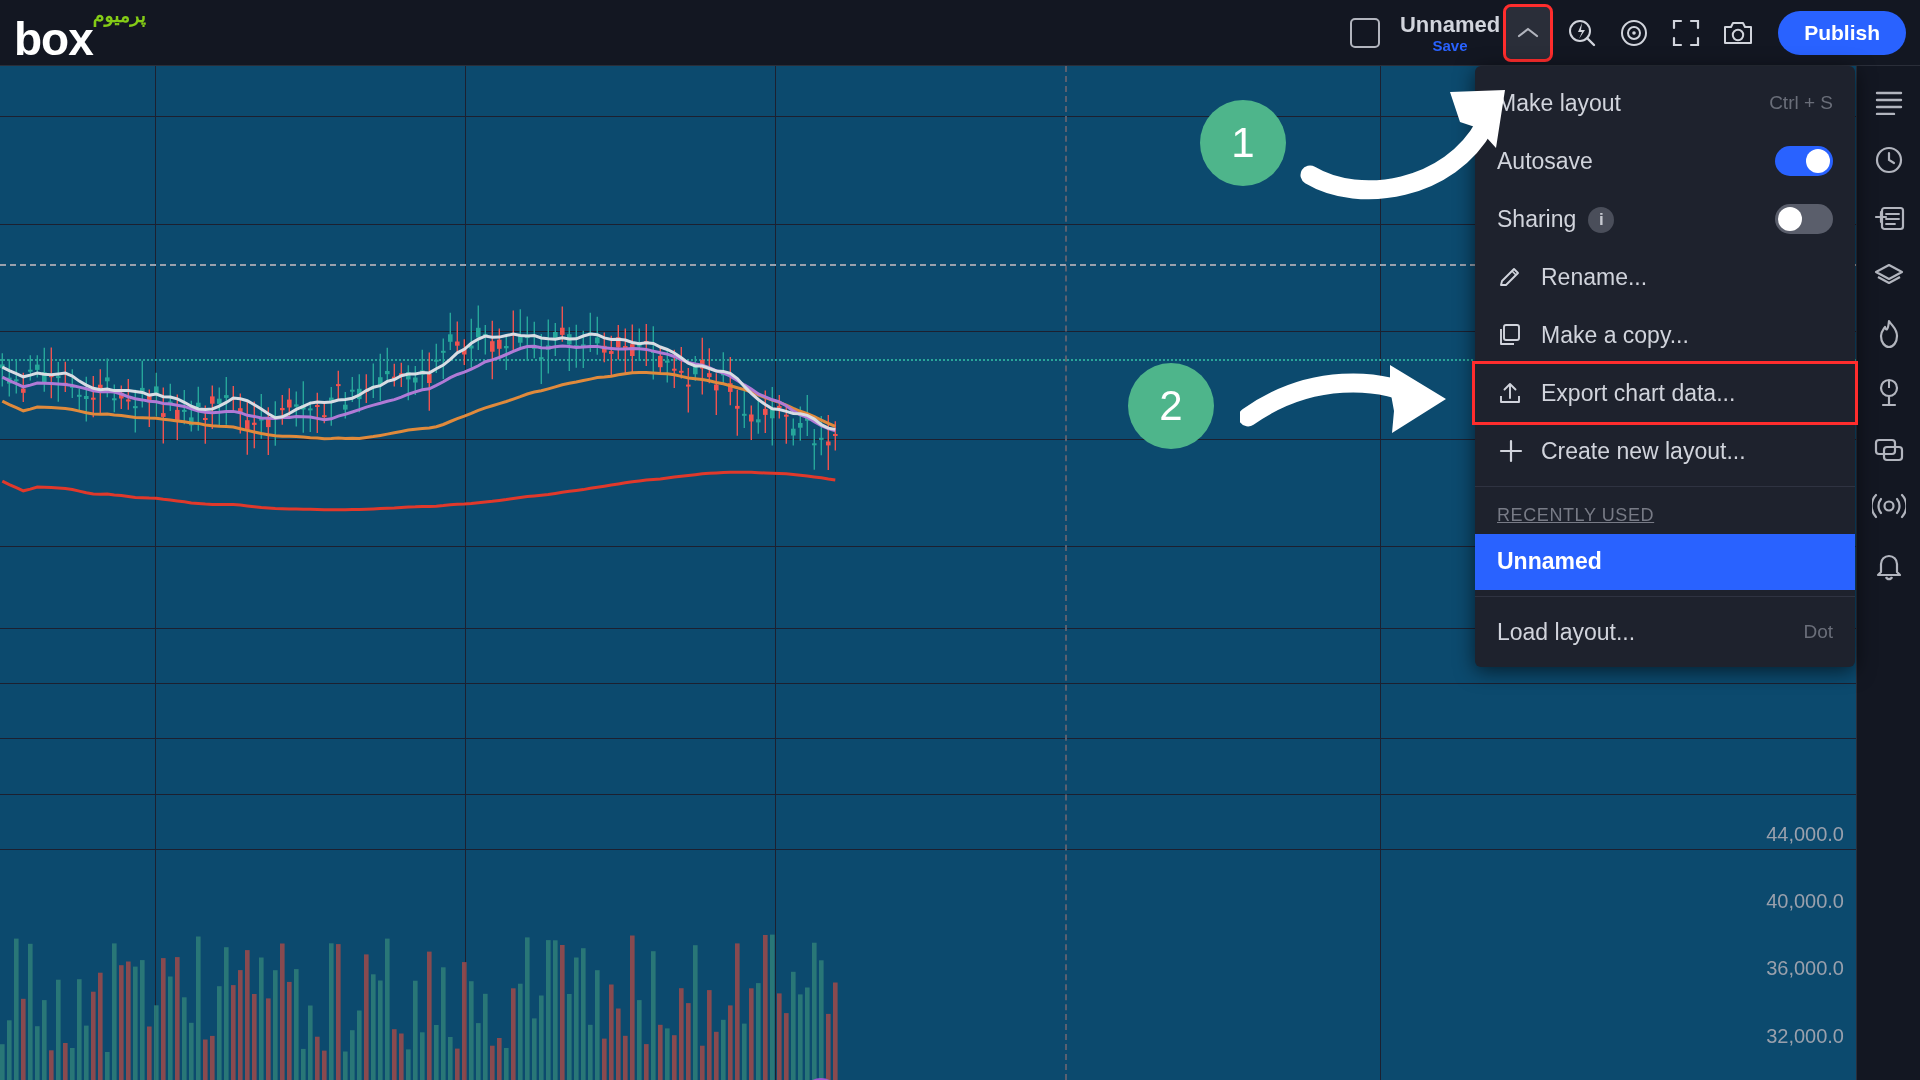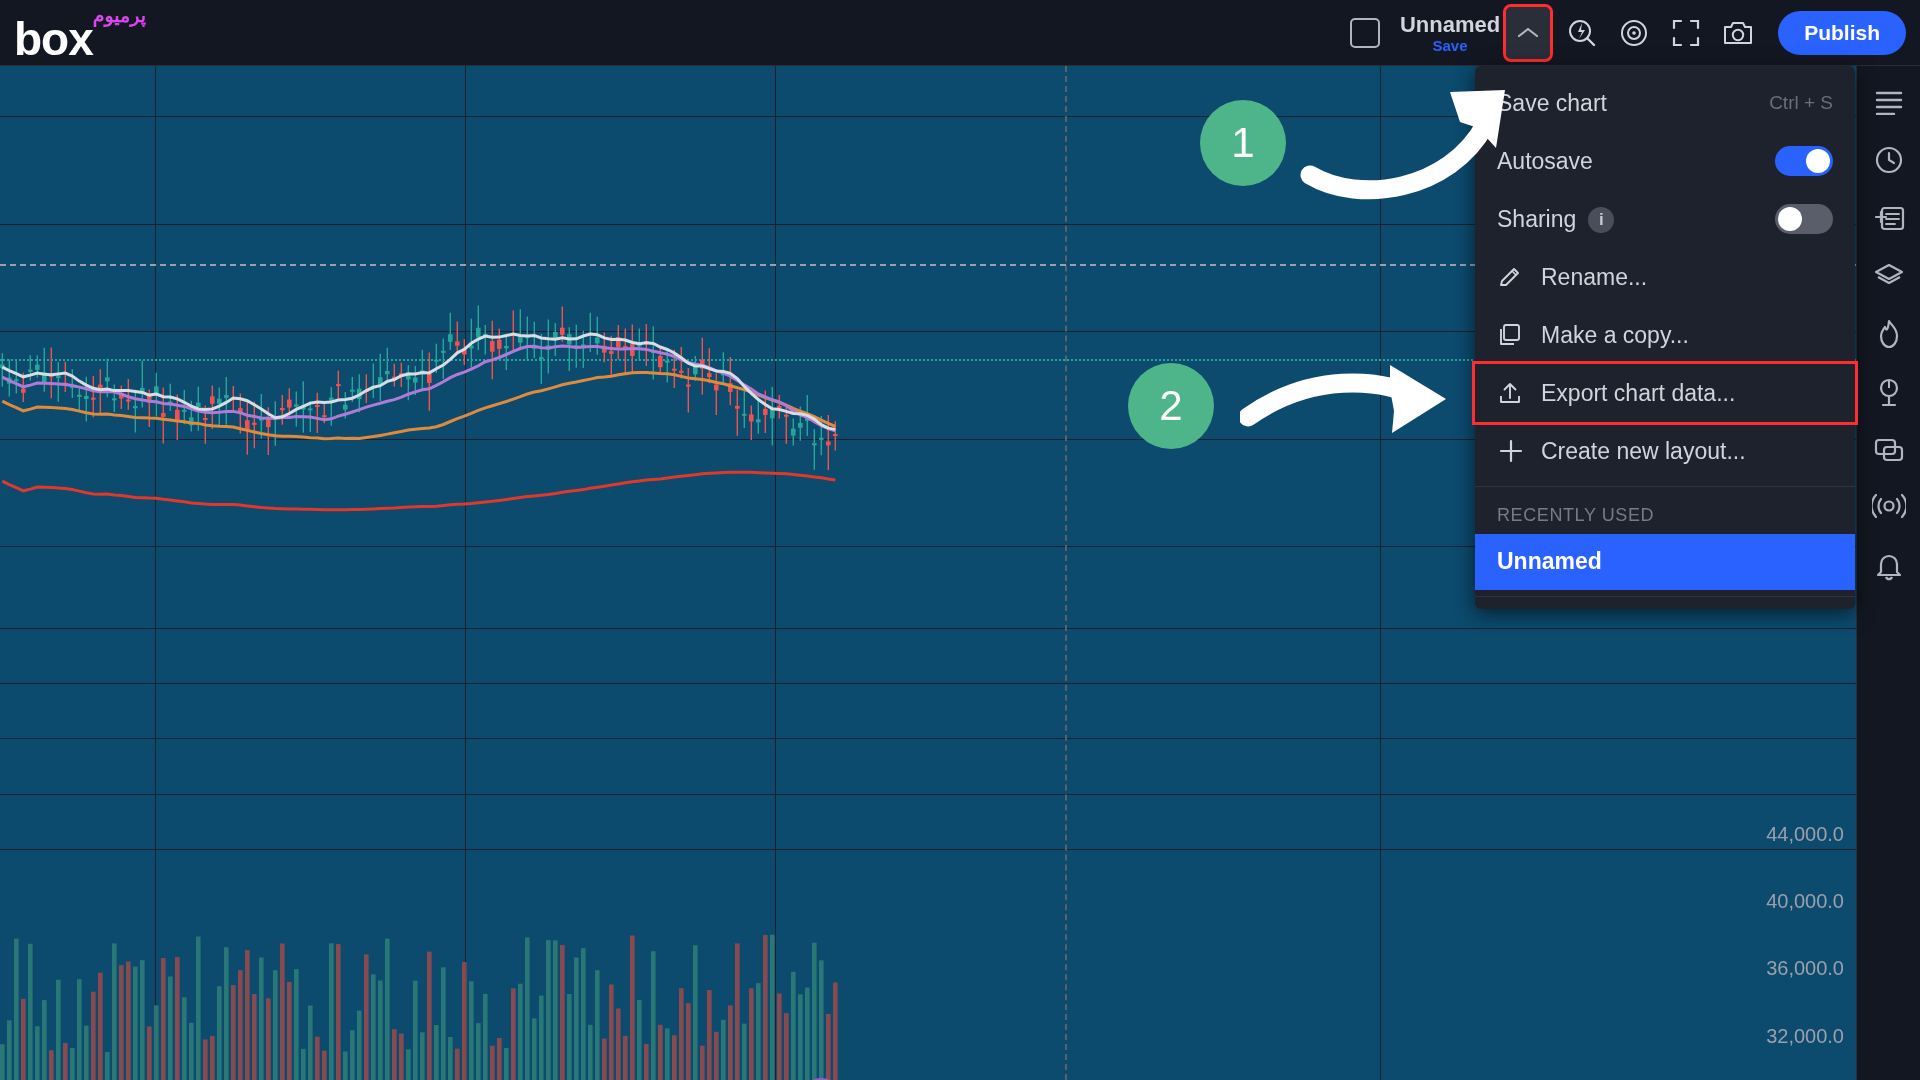--- a/index.html
+++ b/index.html
@@ -8,21 +8,21 @@
 
   
   .topbar{
     position:absolute; top:0; left:0; width:1920px; height:66px;
     background:#131722; border-bottom:1px solid #2a2e39;
     display:flex; align-items:center; z-index:40;
   }
   .logo-wrap{ position:absolute; left:8px; top:0px; width:160px; height:66px; }
   .logo-persian{
     position:absolute; right:22px; top:4px;
-    color:#d946ef; font-size:19px; font-weight:700; letter-spacing:1px;
+    color:#84cc16; font-size:19px; font-weight:700; letter-spacing:1px;
     direction:rtl;
   }
   .logo-box{
     position:absolute; left:6px; top:16px;
     color:#ffffff; font-size:46px; font-weight:800; line-height:46px;
     letter-spacing:-1px;
   }
 
   .topbar-right{
     position:absolute; right:14px; top:0; height:66px;
@@ -125,21 +125,21 @@
   .toggle.on .knob{ right:3px; }
   .toggle.off .knob{ left:3px; }
   .info-i{
     width:26px; height:26px; border-radius:50%; background:#4a4e5a; color:#c7cad1;
     font-size:17px; font-weight:700; display:inline-flex; align-items:center;
     justify-content:center; margin-left:12px;
   }
   .menu-sep{ height:1px; background:#2f3341; margin:6px 0; }
   .export-hl{ outline:3px solid #ff2d2d; }
   .menu-section{
-    padding:12px 22px 8px 22px; color:#787b86; font-size:18px; letter-spacing:.6px;
+    padding:12px 22px 8px 22px; color:#787b86; font-size:18px; letter-spacing:.6px;text-decoration:underline;
   }
   .menu-recent{
     background:#2962ff; padding:12px 22px 14px 22px;
   }
   .menu-recent .r-title{ color:#ffffff; font-size:23px; font-weight:600; line-height:30px; }
   .menu-recent .r-sub{ color:#d8e0ff; font-size:20px; line-height:28px; }
 
   
   .badge-num{
     position:absolute; width:86px; height:86px; border-radius:50%;
@@ -663,21 +663,21 @@
     <svg width="30" height="32" viewBox="0 0 30 32">
       <path d="M7 22 V14 A8 8 0 0 1 23 14 V22 L26 25 H4 Z" stroke="#b2b5be" stroke-width="2.2" fill="none" stroke-linejoin="round"></path>
       <path d="M12 27 A3.2 3.2 0 0 0 18 27" stroke="#b2b5be" stroke-width="2.2" fill="none"></path>
     </svg>
   </div>
 </div>
 
 <div class="menu">
 
   <div class="menu-row">
-    <div class="mi-lbl">Save chart</div>
+    <div class="mi-lbl">Make layout</div>
     <div class="mi-hint">Ctrl + S</div>
   </div>
 
   <div class="menu-row">
     <div class="mi-lbl">Autosave</div>
     <div class="toggle on">
         <div class="knob"></div>
       </div>
   </div>
 
@@ -733,20 +733,24 @@
   <div class="menu-sep"></div>
 
   <div class="menu-section">RECENTLY USED</div>
 
   <div class="menu-recent">
     <div class="r-title">Unnamed</div>
   </div>
 
   <div class="menu-sep"></div>
 
+  <div class="menu-row">
+    <div class="mi-lbl">Load layout...</div>
+    <div class="mi-hint">Dot</div>
+  </div>
 </div>
 
 <div class="badge-num" style="left:1200px; top:100px">1</div>
 <div class="badge-num" style="left:1128px; top:363px">2</div>
 
 <svg class="ann-svg" style="left:1300px; top:70px" width="270" height="130">
   <path d="M10 105 C60 135 150 120 185 55" stroke="#ffffff" stroke-width="19" fill="none" stroke-linecap="round"></path>
   <path d="M150 22 L205 20 L196 78 L178 58 L160 52 Z" fill="#ffffff"></path>
 </svg>
 

